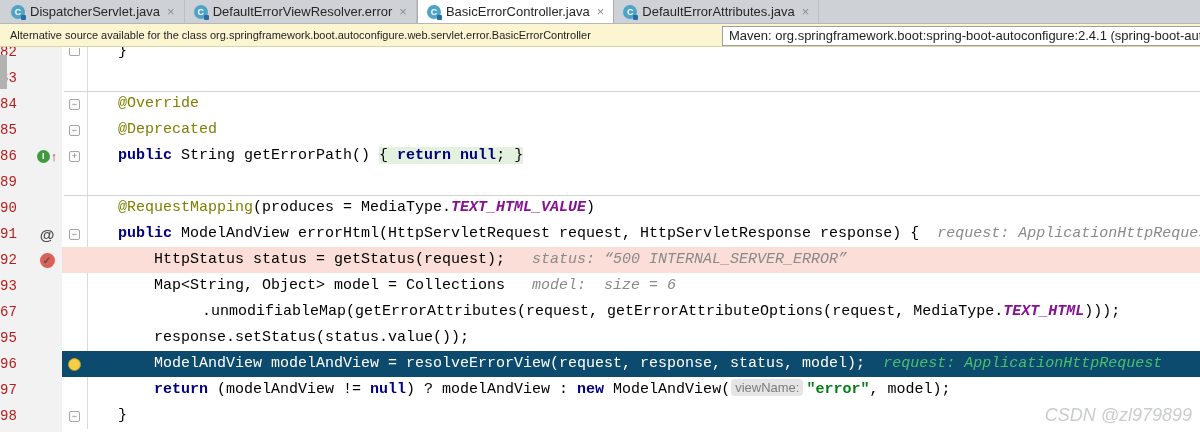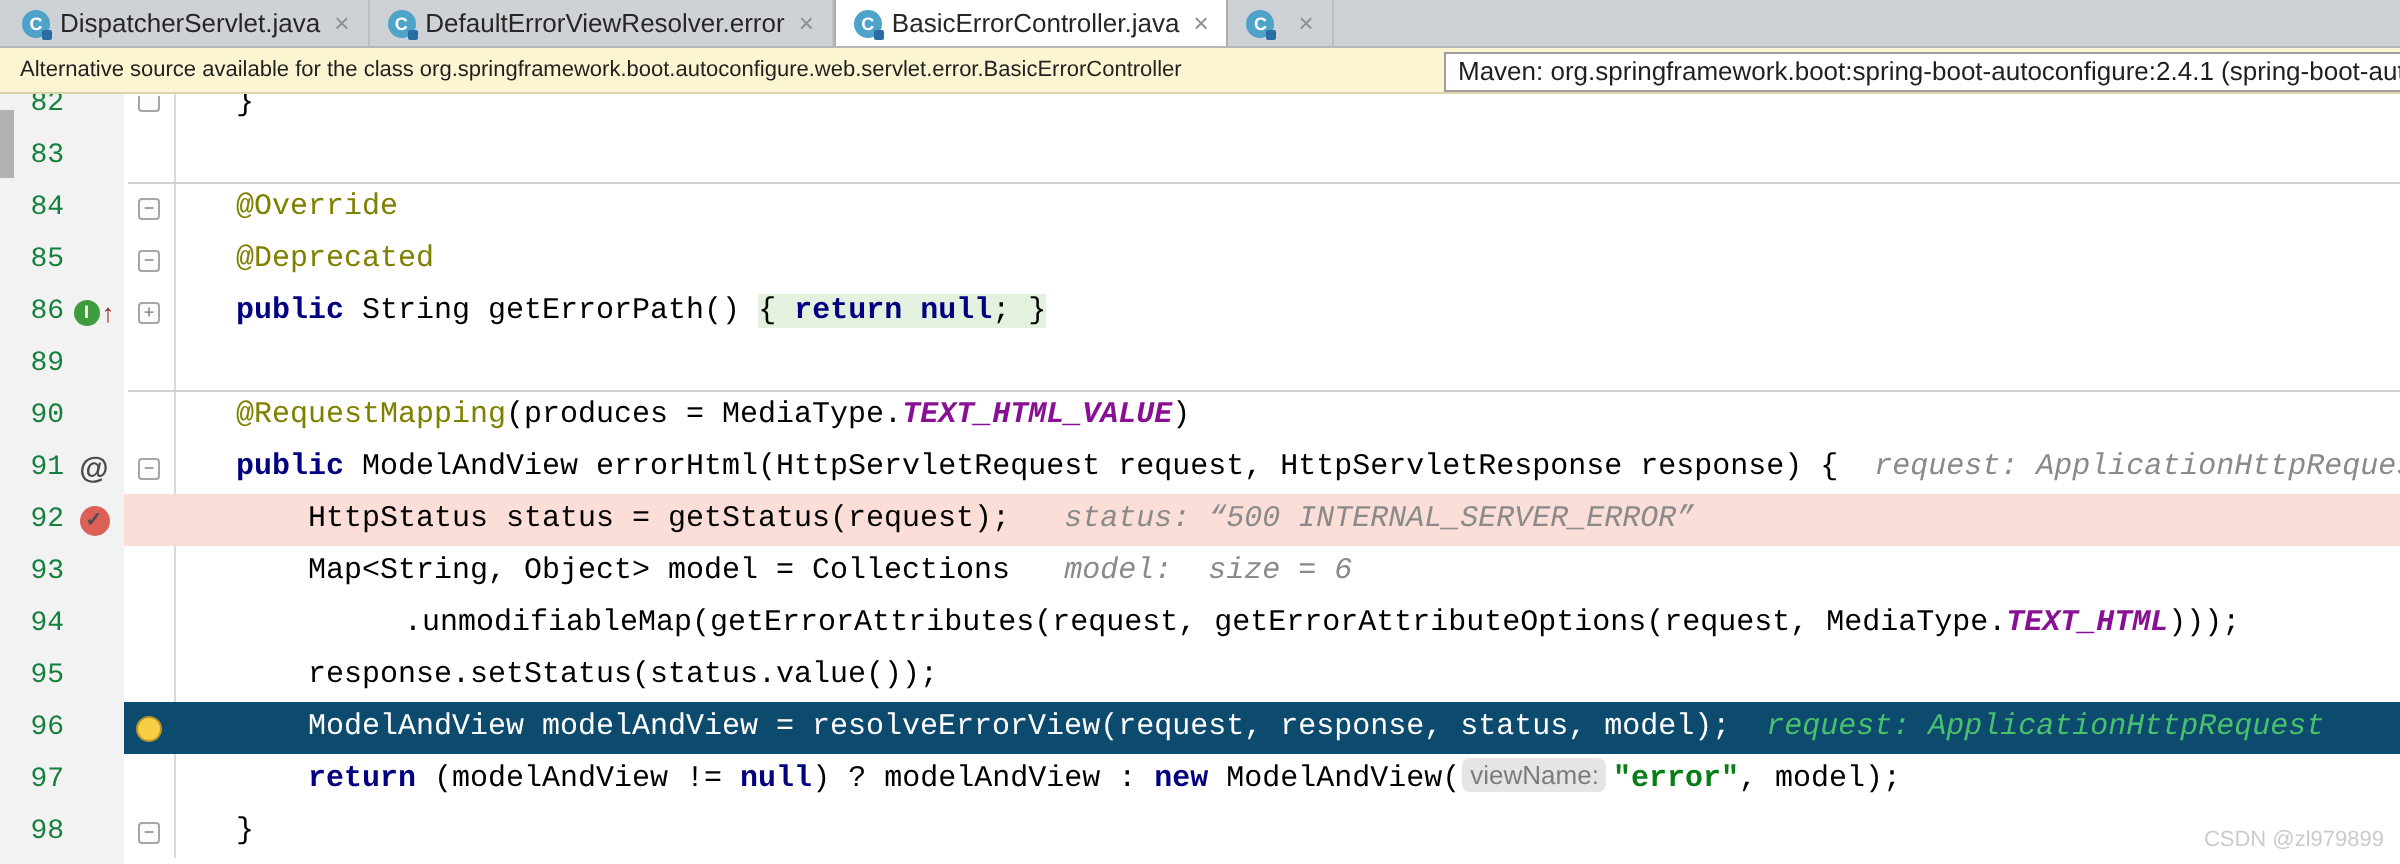--- a/index.html
+++ b/index.html
@@ -26,21 +26,21 @@
 
   
   .editor{position:absolute;left:0;top:47px;width:1200px;height:385px;background:#fff;overflow:hidden;}
   .editor::before{content:"";position:absolute;left:0;top:0;bottom:0;width:62px;background:#f2f2f2;}
   .lines{position:relative;}
   .row{display:flex;height:26px;position:relative;}
   .row.partial{height:18px;overflow:hidden;}
   .row.partial > *{position:relative;top:-8px;height:26px;}
   .row.sep::before{content:"";position:absolute;left:64px;right:0;top:0;border-top:1px solid #d2d2d2;z-index:3;}
   .gl{width:62px;flex:none;background:#f2f2f2;display:flex;align-items:center;z-index:1;}
-  .num{width:32px;flex:none;text-align:right;color:#15803d;font:14px/26px "Liberation Mono",monospace;}
+  .num{width:32px;flex:none;color:#b91c1c;font:14px/26px "Liberation Mono",monospace;}
   .gic{width:30px;flex:none;display:flex;align-items:center;justify-content:center;}
   .rest{flex:1;min-width:0;display:flex;}
   .foldcol{width:26px;flex:none;border-right:1px solid #dadada;display:flex;align-items:center;justify-content:center;box-sizing:border-box;}
   .code{flex:1;min-width:0;overflow:hidden;white-space:pre;font:15px/26px "Liberation Mono",monospace;color:#000;}
   .hl-bp .rest{background:#fbded7;justify-content:center;}
   .hl-bp .foldcol{border-right-color:transparent;}
   .hl-exec .rest{background:#0c4a6e;}
   .hl-exec .foldcol{border-right-color:transparent;}
   .hl-exec .code{color:#fff;}
   .hl-exec .s-p{color:#fff;}
@@ -64,21 +64,21 @@
   .impl-wrap{display:inline-flex;align-items:center;}
   .impl-icon{width:13px;height:13px;border-radius:50%;background:#3e9c3e;color:#fff;
              display:inline-flex;align-items:center;justify-content:center;font-size:9px;font-weight:bold;}
   .override-arrow{color:#9c2b1e;font-weight:bold;font-size:13px;margin-left:1px;}
   .bulb-icon{width:11px;height:11px;border-radius:50%;background:#f8ce45;border:1px solid #b9952a;display:inline-block;}
   .fm{width:11px;height:11px;border:1px solid #a6a6a6;background:#fbfbfb;color:#777;border-radius:2px;
       display:inline-flex;align-items:center;justify-content:center;font:9px/9px "Liberation Sans",sans-serif;box-sizing:border-box;}
   .fm-endcap{width:11px;height:8px;border:1px solid #a6a6a6;border-top:none;background:#fbfbfb;border-radius:0 0 2px 2px;display:inline-block;box-sizing:border-box;}
 
   .left-stripe{position:absolute;left:0;top:55px;width:7px;height:34px;background:#b2b2b2;z-index:4;}
-  .watermark{position:absolute;right:8px;bottom:6px;font-size:11px;color:#c9ccce;z-index:5;}
+  .watermark{position:absolute;right:8px;bottom:6px;font-size:18px;color:#c9ccce;z-index:5;font-style:italic;}
 </style>
 </head>
 <body>
 
 <div id="app">
   <div class="tabbar">
       <div class="tab">
         <span class="cls-icon">C</span>
         <span class="tab-label">DispatcherServlet.java</span>
         <span class="tab-close">×</span>
@@ -88,20 +88,21 @@
         <span class="tab-label">DefaultErrorViewResolver.error</span>
         <span class="tab-close">×</span>
       </div>
       <div class="tab active">
         <span class="cls-icon">C</span>
         <span class="tab-label">BasicErrorController.java</span>
         <span class="tab-close">×</span>
       </div>
       <div class="tab">
         <span class="cls-icon">C</span>
+        <span class="tab-label">DefaultErrorAttributes.java</span>
         <span class="tab-close">×</span>
       </div>
     </div>
 
   <div class="banner">
     <span class="banner-msg">Alternative source available for the class org.springframework.boot.autoconfigure.web.servlet.error.BasicErrorController</span>
     <div class="maven-select">Maven: org.springframework.boot:spring-boot-autoconfigure:2.4.1 (spring-boot-autoconfigure-2.4.1.jar)</div>
   </div>
 
   <div class="editor">
@@ -220,21 +221,21 @@
             <span class="num">93</span>
             <span class="gic"></span>
           </div>
           <div class="rest">
             <span class="foldcol"></span>
             <div class="code" style="padding-left: 66px;"><span class="s-p">Map&lt;String, Object&gt; model = Collections</span><span class="s-hint">   model:  size = 6</span></div>
           </div>
         </div>
         <div class="row">
           <div class="gl">
-            <span class="num">94</span>
+            <span class="num">67</span>
             <span class="gic"></span>
           </div>
           <div class="rest">
             <span class="foldcol"></span>
             <div class="code" style="padding-left: 114px;"><span class="s-p">.</span><span class="s-it">unmodifiableMap</span><span class="s-p">(getErrorAttributes(request, getErrorAttributeOptions(request, MediaType.</span><span class="s-const">TEXT_HTML</span><span class="s-p">)));</span></div>
           </div>
         </div>
         <div class="row">
           <div class="gl">
             <span class="num">95</span>

